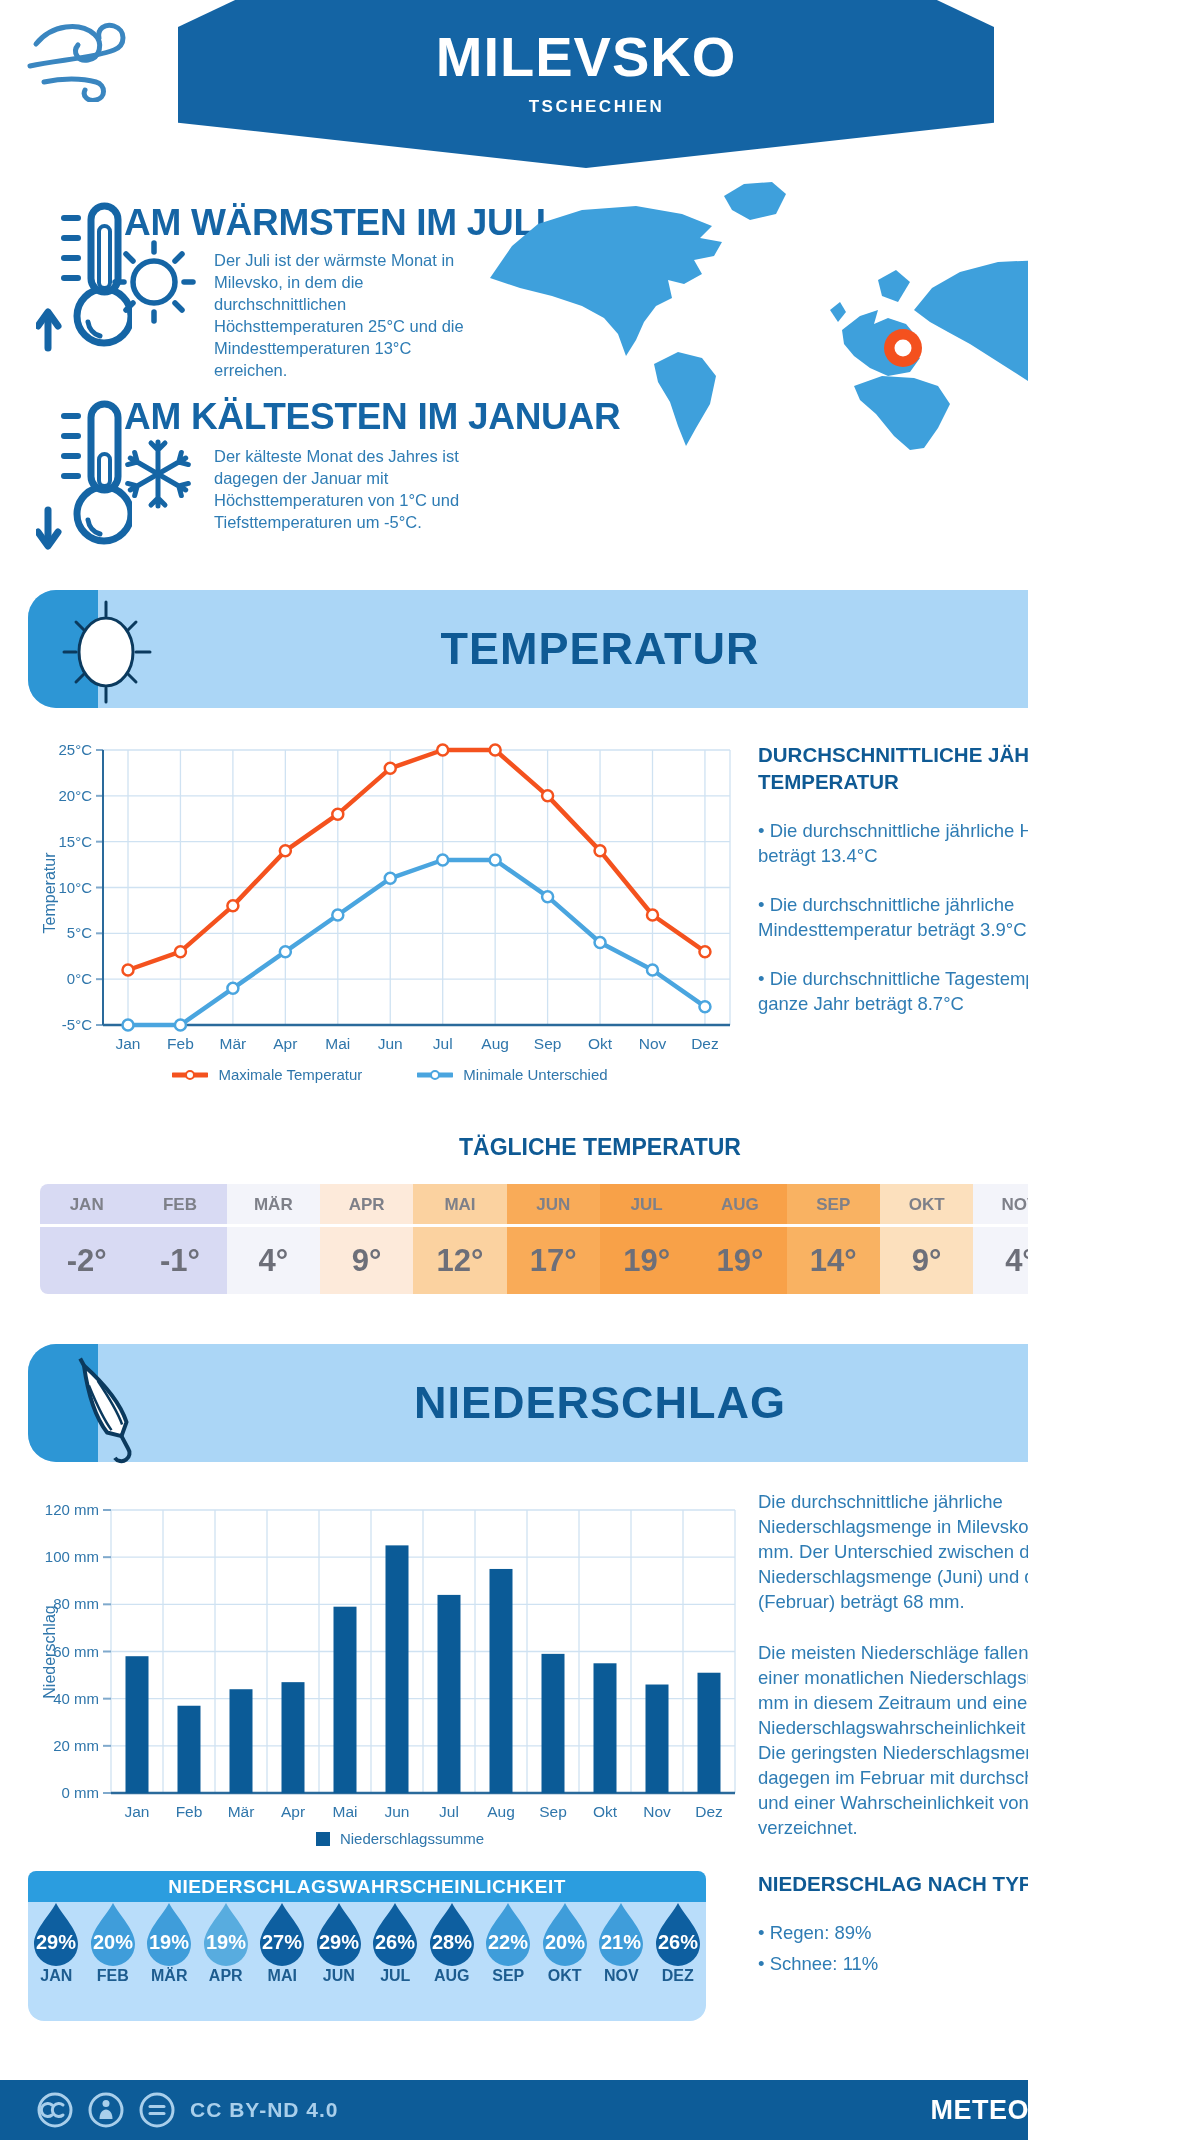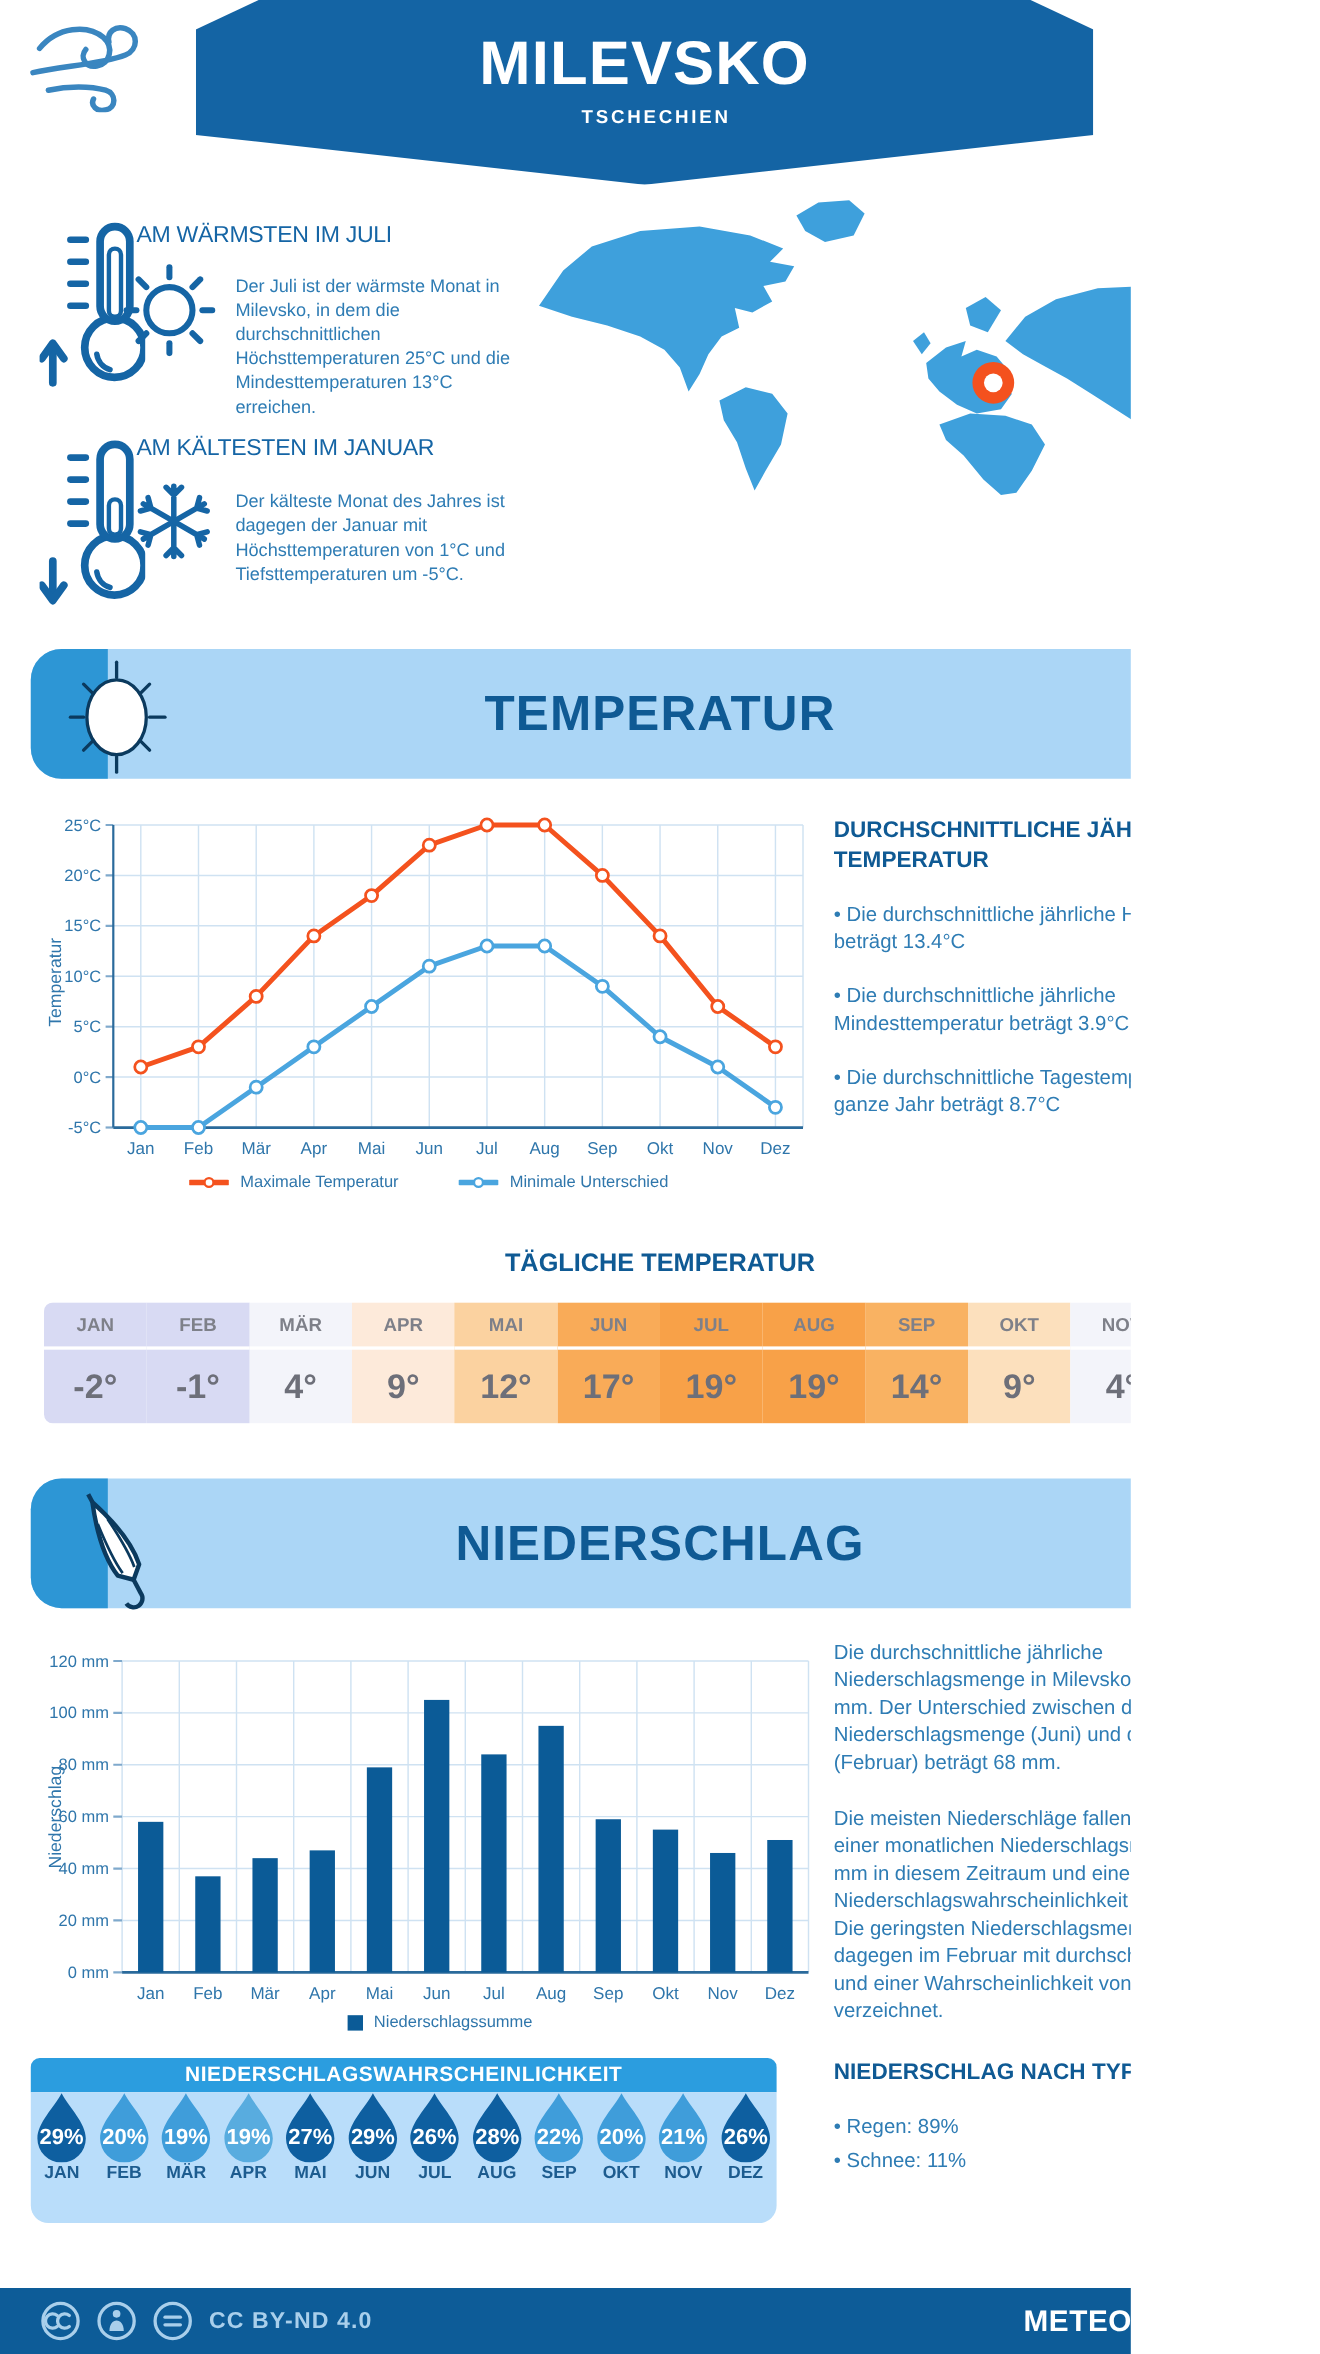--- a/index.html
+++ b/index.html
@@ -9,21 +9,21 @@
   .abs{position:absolute;}
 
   
   .ribbon{position:absolute;left:178px;top:0;width:816px;height:168px;background:#1464a4;
           clip-path:polygon(7% 0,93% 0,100% 16%,100% 73%,50% 100%,0 73%,0 16%);
           text-align:center;color:#fff;}
   .ribbon-title{margin-top:24px;font-size:56px;font-weight:bold;letter-spacing:1px;}
   .ribbon-subtitle{margin-top:8px;font-size:17px;letter-spacing:2.5px;font-weight:bold;padding-left:21px;}
 
   
-  .intro-heading{position:absolute;font-size:21px;font-weight:normal;color:#1565a5;letter-spacing:-0.3px;}
+  .intro-heading{position:absolute;font-size:37px;font-weight:bold;color:#1565a5;letter-spacing:-0.3px;}
   .intro-text{position:absolute;width:264px;font-size:16.5px;line-height:1.33;color:#2e7cb4;}
 
   
   .coords{position:absolute;left:1156px;top:208px;transform:rotate(90deg);transform-origin:left top;
           white-space:nowrap;font-size:17.5px;font-weight:bold;color:#0d5f9f;letter-spacing:0.5px;}
   .region{position:absolute;left:1130px;top:247px;transform:rotate(90deg);transform-origin:left top;
           white-space:nowrap;font-size:12.5px;color:#4c8cbb;letter-spacing:1px;}
   .edge-bar{position:absolute;left:1191px;top:170px;width:9px;height:272px;background:#2d96d5;}
 
   

